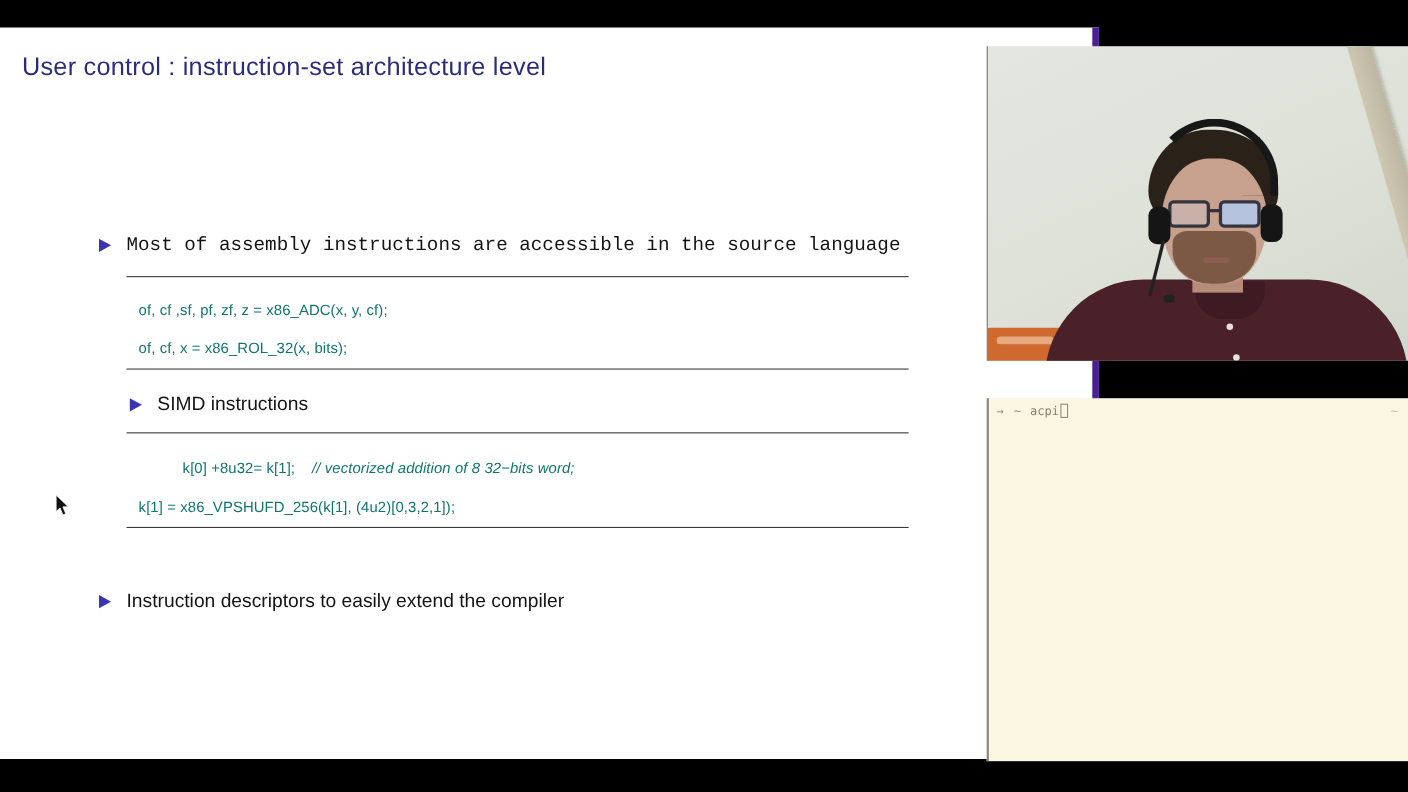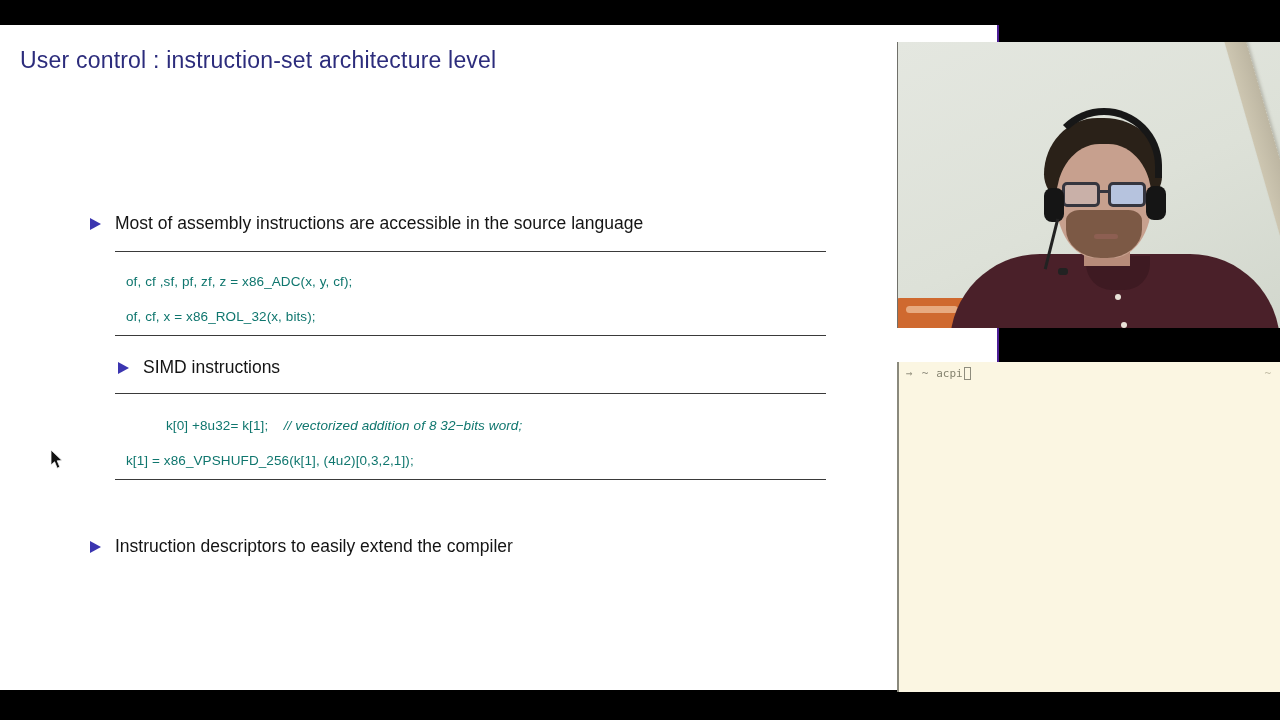--- a/index.html
+++ b/index.html
@@ -2,21 +2,21 @@
 <html><head>
 <meta charset="utf-8">
 <style>
   * { margin: 0; padding: 0; box-sizing: border-box; }
   html, body { width: 1280px; height: 720px; background: #000; overflow: hidden; position: relative; }
   body { font-family: "Liberation Sans", sans-serif; }
 
   
   .slide {
     position: absolute; left: 0; top: 25px; width: 999px; height: 665px;
-    background: #ffffff; border-right: 2px solid #4c1d95;
+    background: #ffffff; border-right: 6px solid #4c1d95;
   }
   .slide-title {
     position: absolute; left: 20px; top: 22px;
     font-size: 23px; color: #2c2c7c; letter-spacing: 0.2px;
   }
   .bullet-row { position: absolute; left: 90px; display: flex; align-items: center; }
   .tri {
     width: 0; height: 0; flex: 0 0 auto;
     border-left: 11px solid #3b35b0;
     border-top: 6.5px solid transparent;
@@ -108,21 +108,21 @@
     border: 1px solid #8e8c7d; margin-left: 1px; vertical-align: middle;
   }
   .term-right-tilde { position: absolute; right: 9px; top: 5px; color: #c2bda6; }
 </style>
 </head>
 <body>
 
 <div class="slide">
   <div class="slide-title">User control : instruction-set architecture level</div>
 
-  <div class="bullet-row" style="top: 188px;">
+  <div class="bullet-row" style="top: 188px; font-family: Liberation Mono, monospace;">
     <span class="tri"></span>
     <span class="bullet-text">Most of assembly instructions are accessible in the source language</span>
   </div>
 
   <div class="rule" style="top: 226px;"></div>
   <div class="codeline" style="top: 249px;">of, cf ,sf, pf, zf, z = x86_ADC(x, y, cf);</div>
   <div class="codeline" style="top: 284px;">of, cf, x = x86_ROL_32(x, bits);</div>
   <div class="rule" style="top: 310px;"></div>
 
   <div class="bullet-row" style="top: 332px; padding-left: 28px;">

